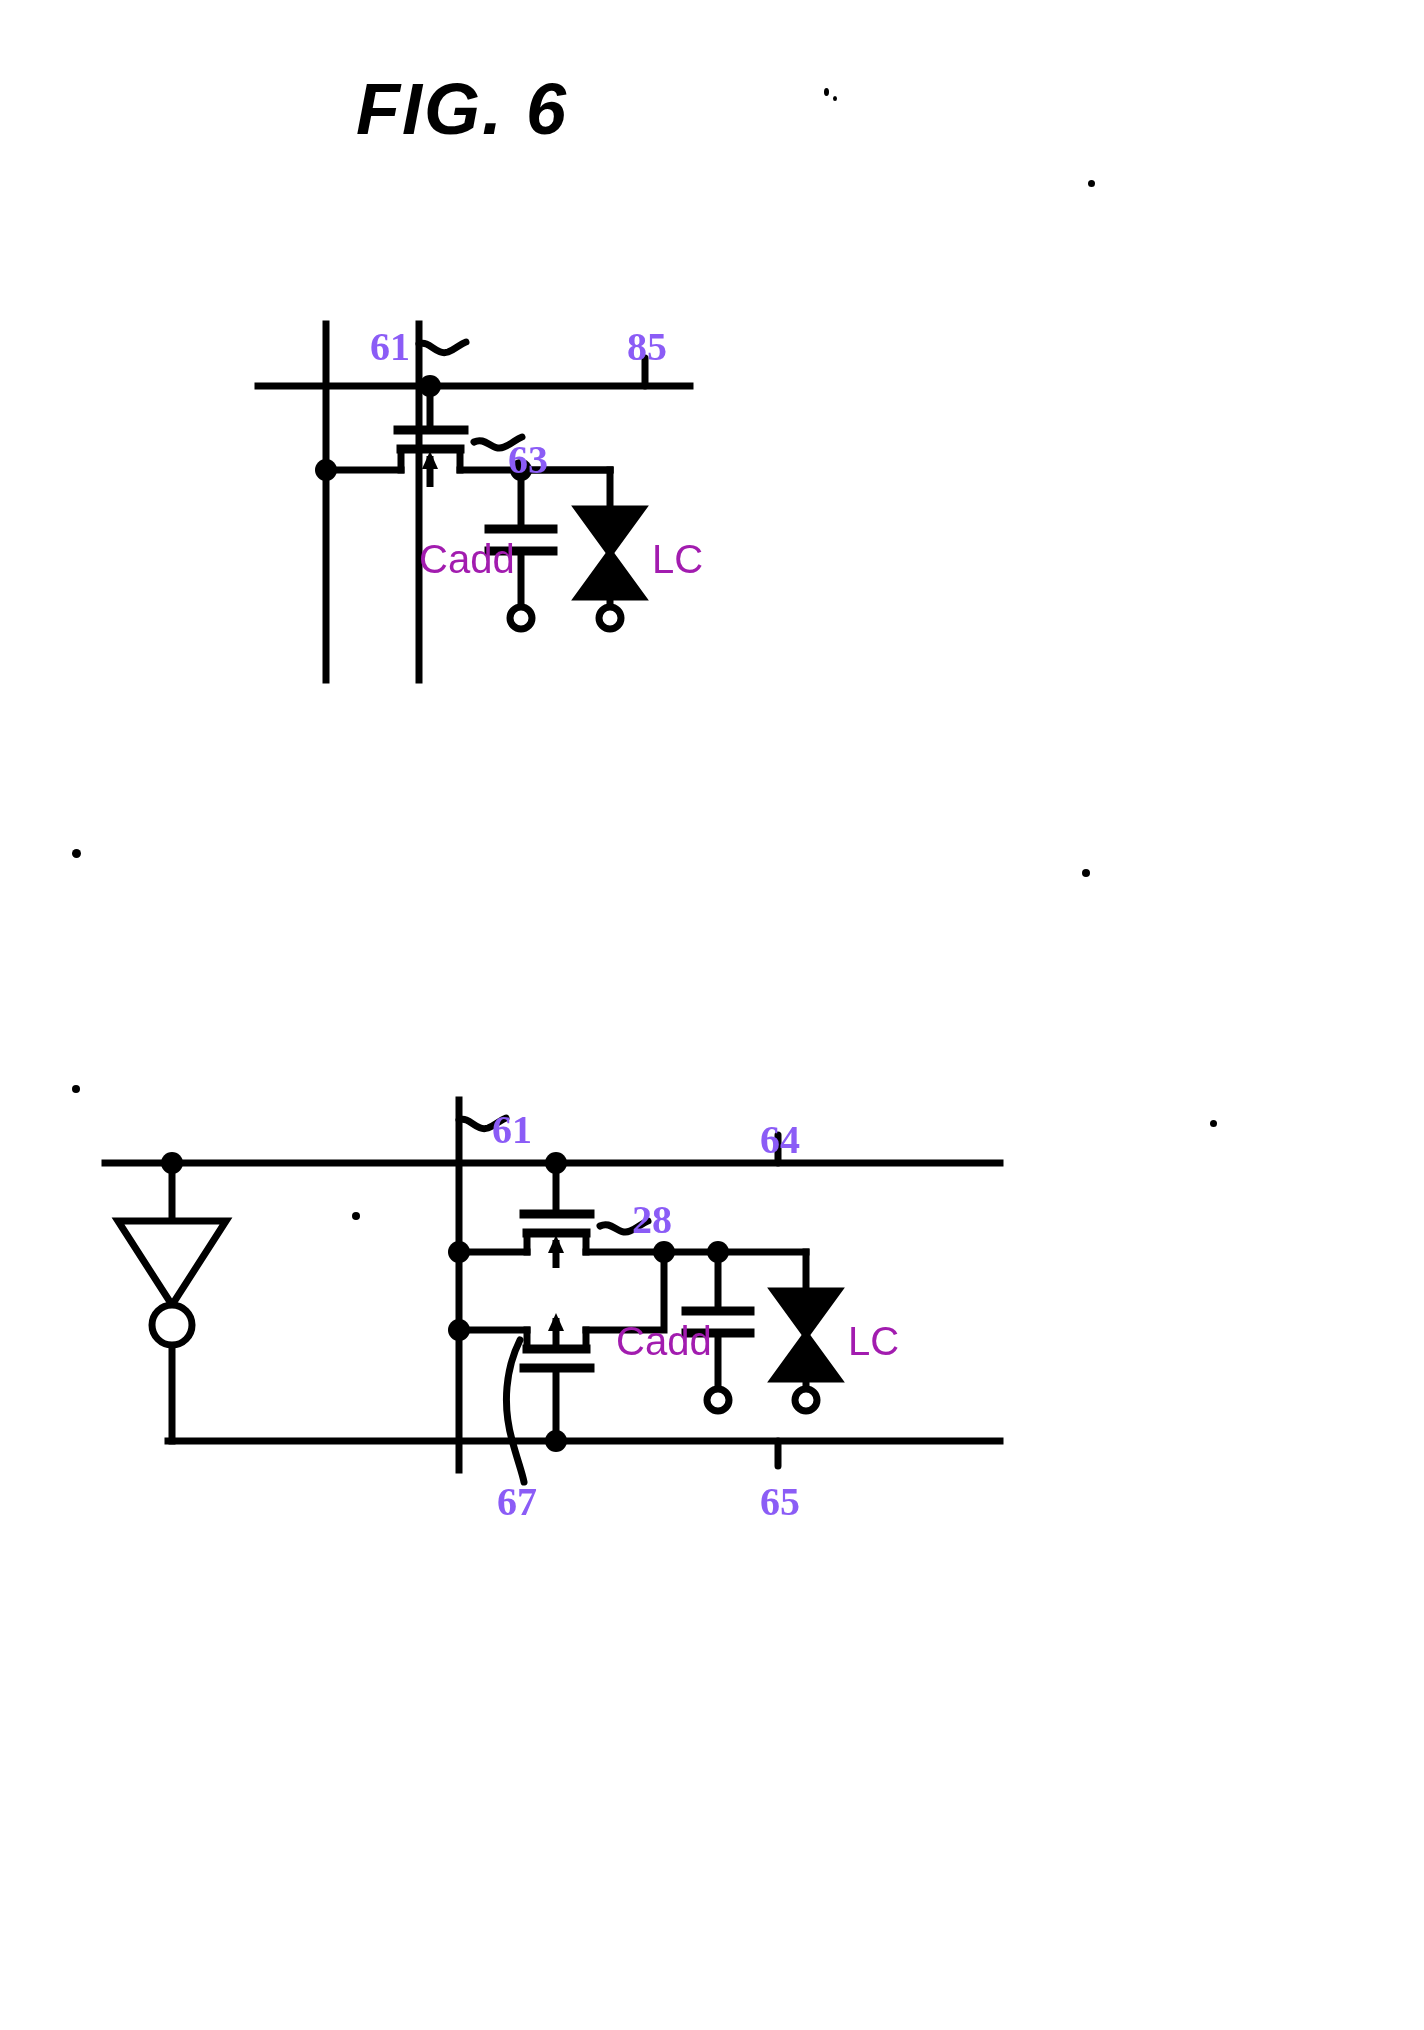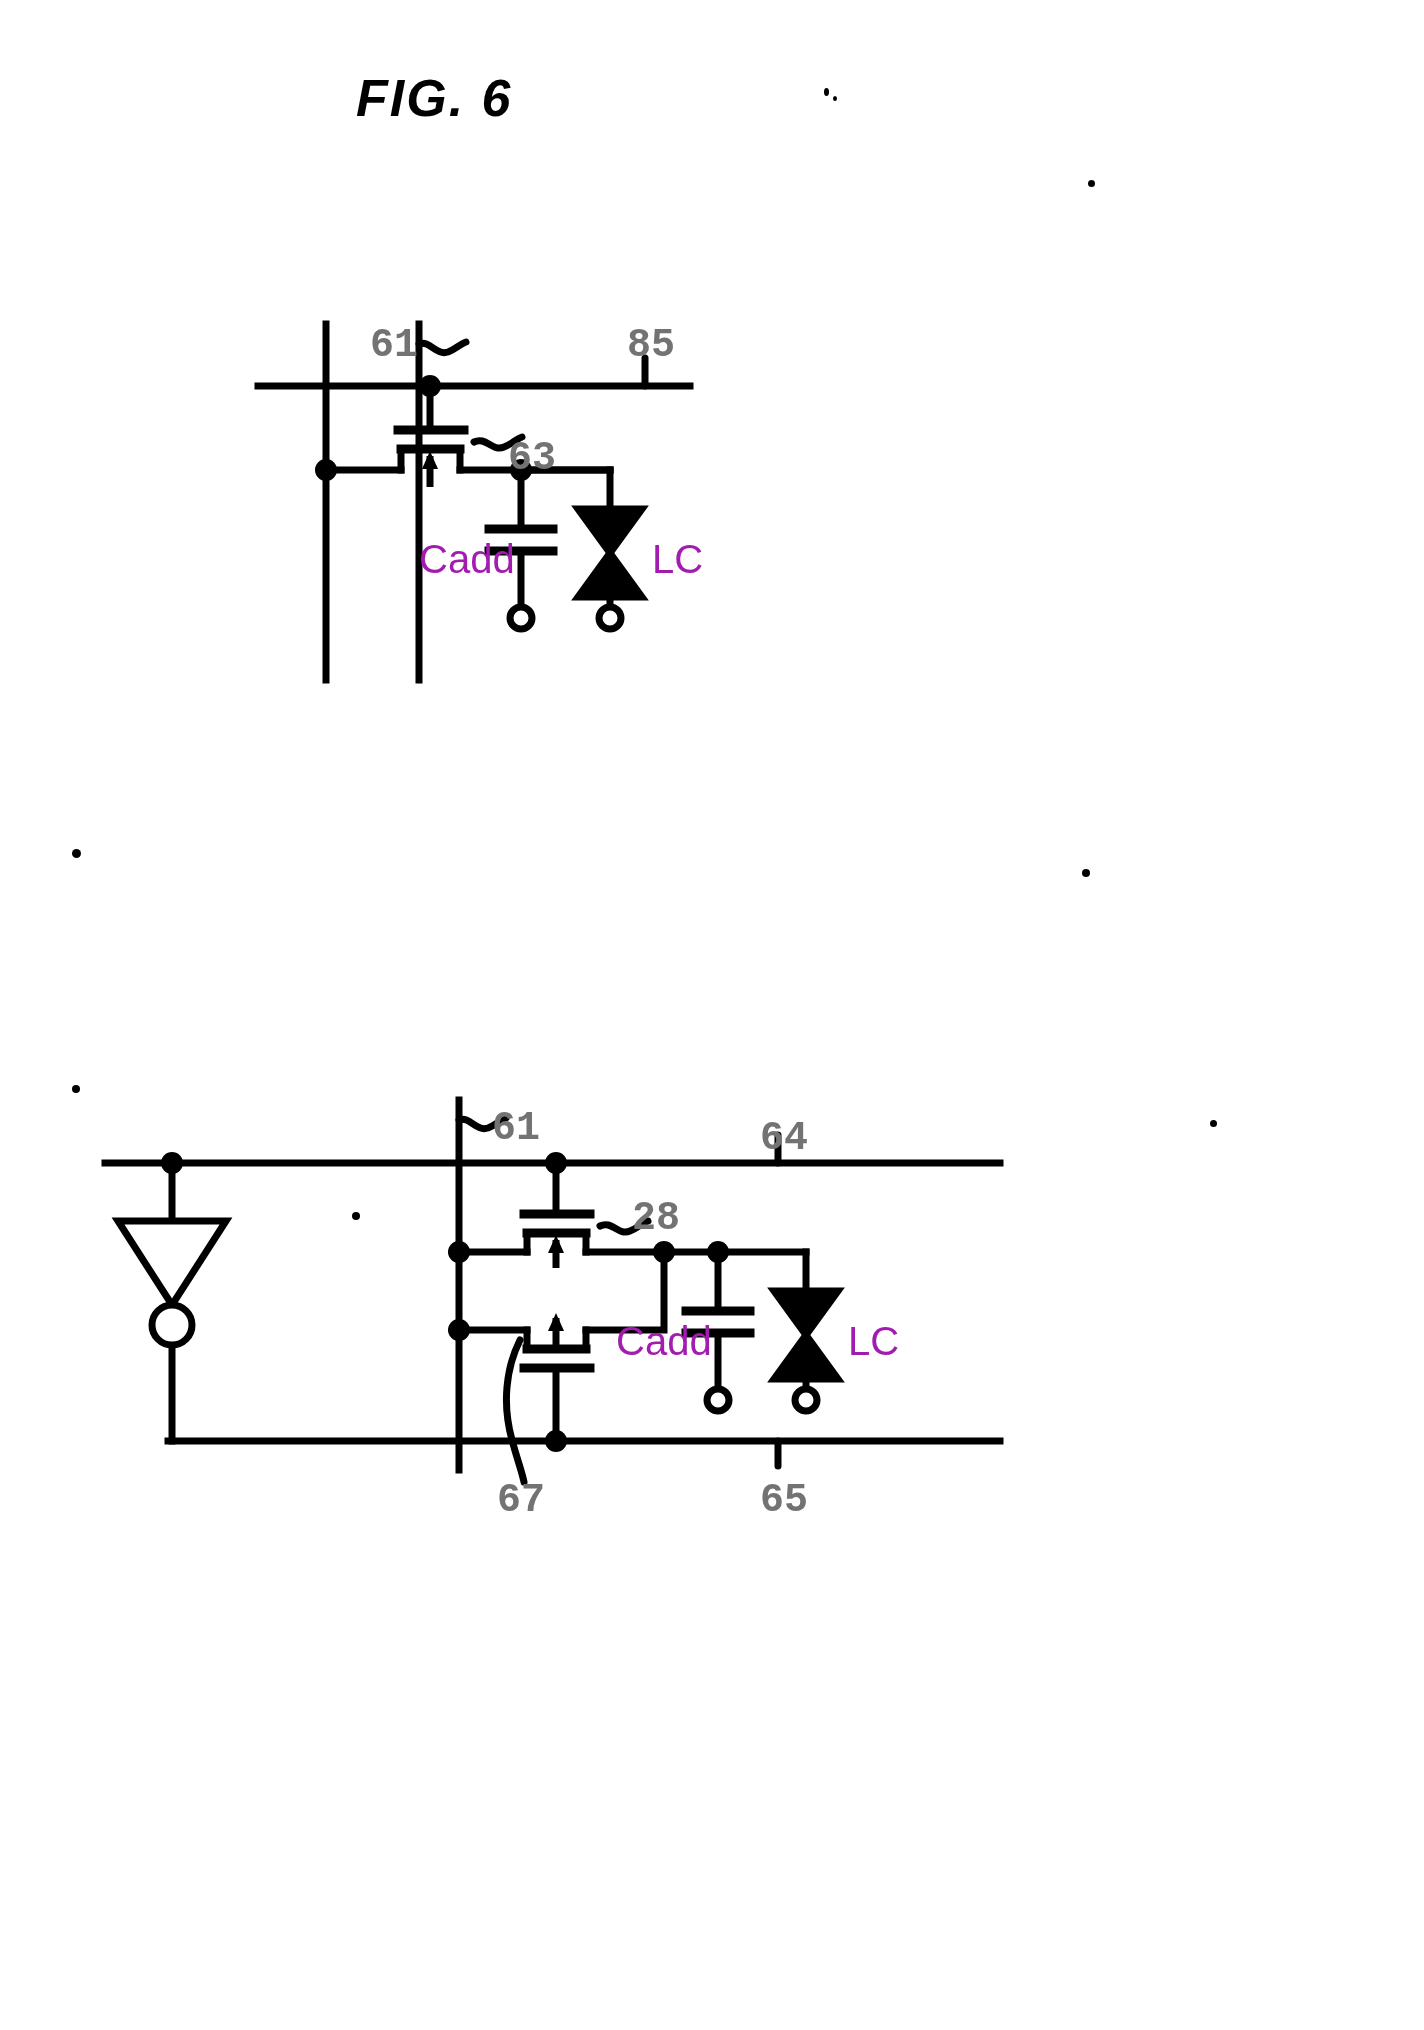--- a/index.html
+++ b/index.html
@@ -20,44 +20,44 @@
     left: 0; top: 0;
     width: 1424px;
     height: 2030px;
     background: #ffffff;
   }
   .fig-title {
     position: absolute;
     font-family: "Liberation Sans", sans-serif;
     font-weight: bold;
     font-style: italic;
-    font-size: 52px;
+    font-size: 72px;
     letter-spacing: 2px;
     white-space: nowrap;
     color: #000000;
   }
   #fig6-title { left: 356px; top: 68px; }
   #fig8-title { left: 380px; top: 938px; }
 
   .fig-svg {
     position: absolute;
     left: 0;
     top: 0;
   }
   .speck {
     position: absolute;
     background: #000000;
     border-radius: 50%;
   }
   .ref-label {
     position: absolute;
-    font-family: Liberation Mono, monospace;
+    font-family: Liberation Serif, serif;
     font-weight: bold;
     font-size: 40px;
-    color: #737373;
+    color: #8b5cf6;
     white-space: nowrap;
   }
   .comp-label {
     position: absolute;
     font-family: "Liberation Sans", sans-serif;
     font-size: 40px;
     color: #a21caf;
     white-space: nowrap;
   }
 </style>

